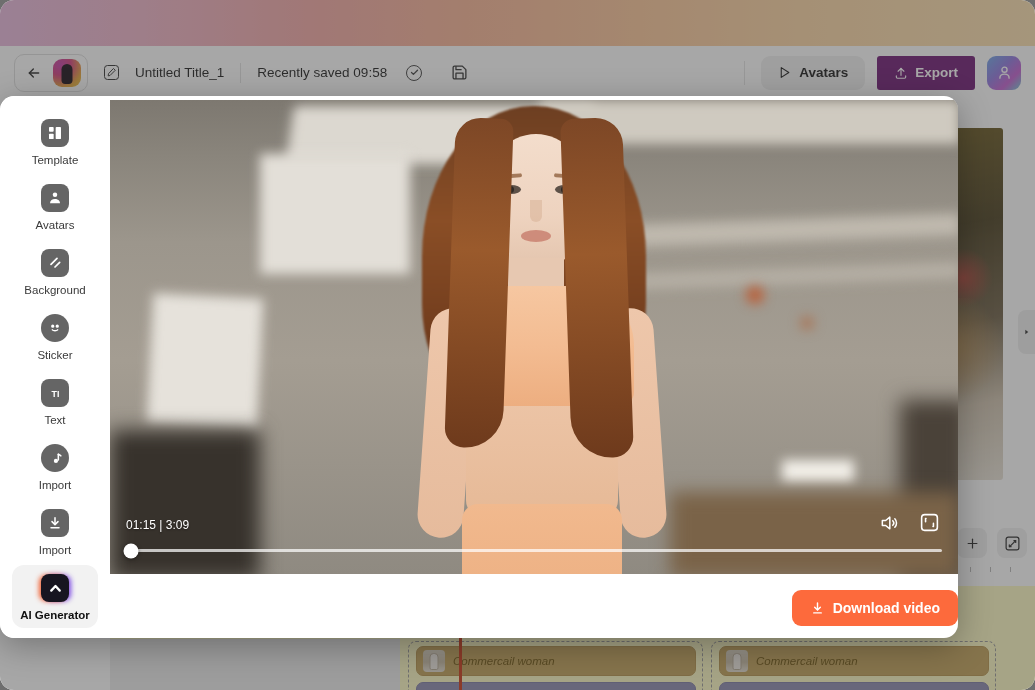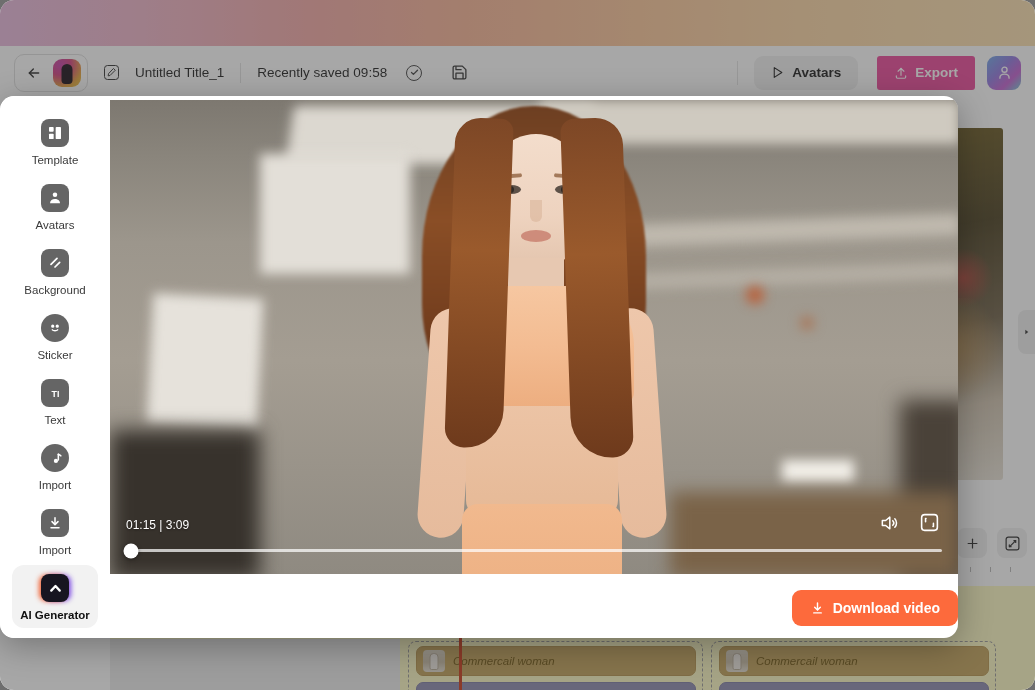--- a/index.html
+++ b/index.html
@@ -85,25 +85,24 @@
   .hdr-divider { width: 1px; height: 24px; background: #e4e4e4; margin-right: 4px; }
   .btn-preview {
     display: flex; align-items: center; gap: 8px;
     background: #f1f1f1; border: none; border-radius: 9px;
     height: 34px; padding: 0 17px;
     font-size: 13.5px; font-weight: bold; color: #1d1d1d;
     font-family: "Liberation Sans", sans-serif;
   }
   .btn-export {
     display: flex; align-items: center; gap: 7px;
-    background: #ec4899; border: none; border-radius: 3px;
+    background: #701a75; border: none; border-radius: 3px;
     height: 34px; padding: 0 17px;
     font-size: 13.5px; font-weight: bold; color: #ffffff;
     font-family: "Liberation Sans", sans-serif;
-    margin-left: 7px;
   }
   .avatar-btn {
     width: 34px; height: 34px; border-radius: 9px;
     background: linear-gradient(135deg, #6fa8e8 0%, #8f7ae0 40%, #c45fd0 70%, #6fc9d8 100%);
     display: flex; align-items: center; justify-content: center;
     color: #ffffff;
   }
 
   
   .sidebar {

